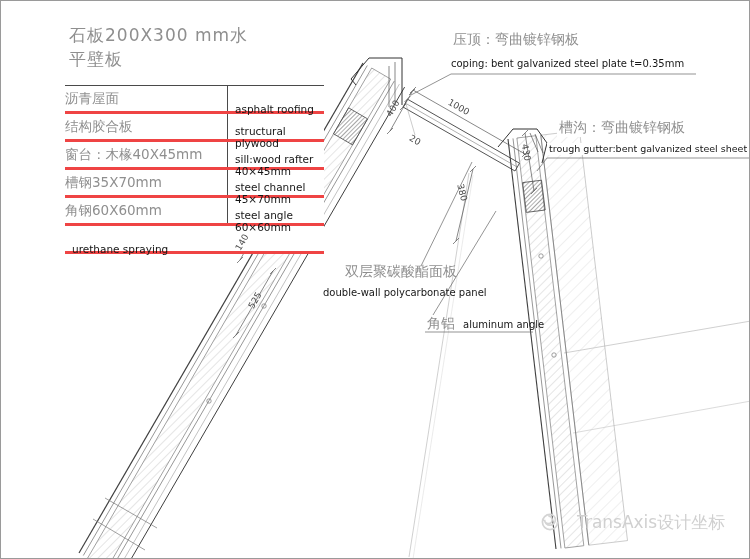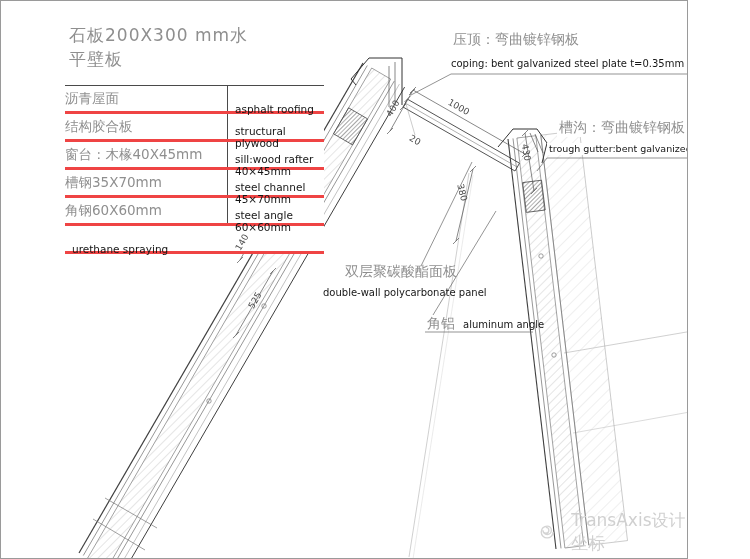--- a/index.html
+++ b/index.html
@@ -1,16 +1,16 @@
 <!DOCTYPE html>
 <html><head>
 <meta charset="utf-8">
 <style>
   html,body{margin:0;padding:0;background:#fff;}
-  .canvas{position:relative;width:688px;height:559px;background:#ffffff;
+  .canvas{position:relative;width:750px;height:559px;background:#ffffff;
           border:1px solid #9a9a9a;box-sizing:border-box;overflow:hidden;
           font-family:"DejaVu Sans",sans-serif;}
   .drawing{position:absolute;left:0;top:0;}
   .t{position:absolute;white-space:nowrap;line-height:1.25;}
   .cjk{color:#8f8f8f;}
   .en{color:#161616;}
   .hdr{font-size:17px;letter-spacing:1px;}
   .lbl-cn{font-size:14px;}
   .lbl-en{font-size:10px;}
   .dim{font-size:9px;color:#4d4d4d;transform-origin:center;}

